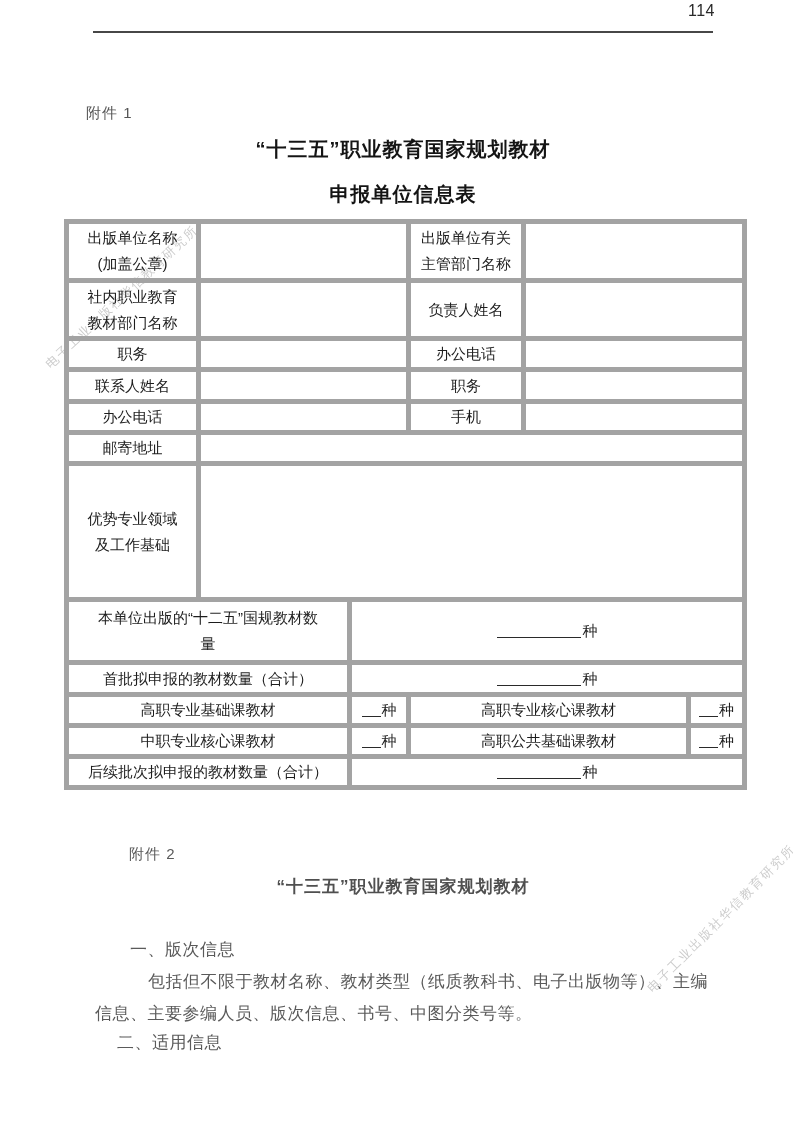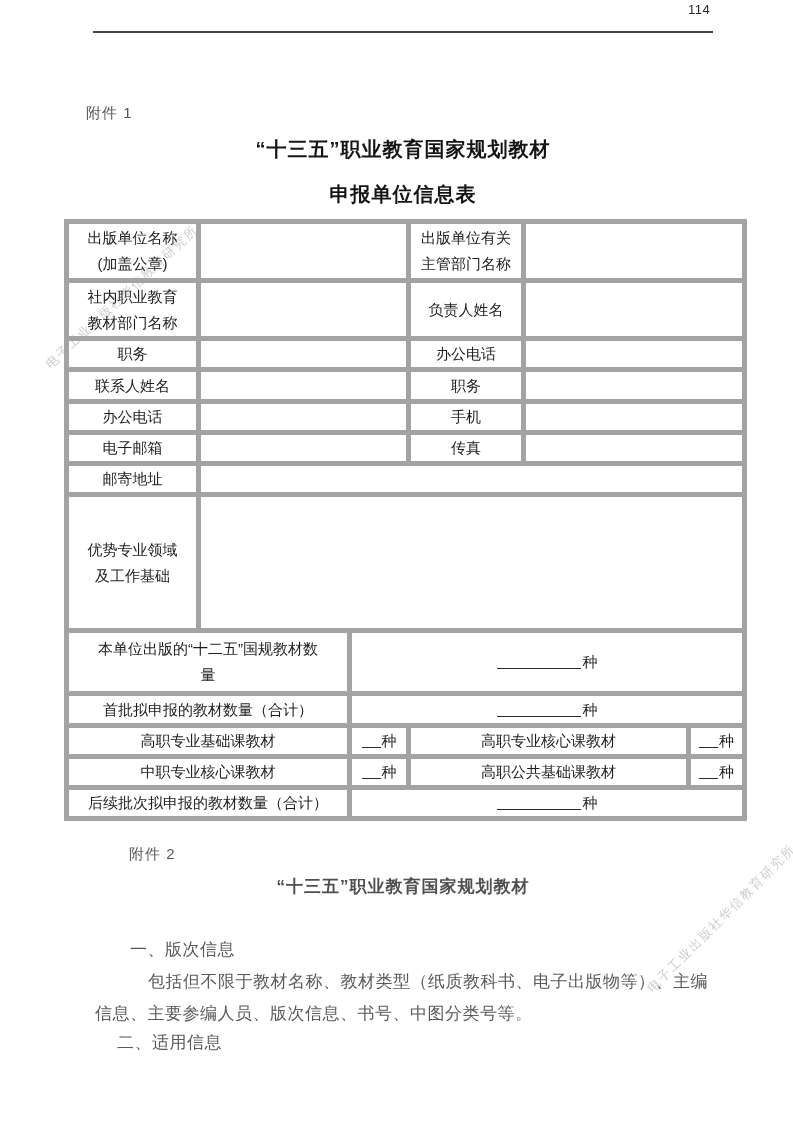--- a/index.html
+++ b/index.html
@@ -1,20 +1,20 @@
 <!DOCTYPE html>
 <html><head>
 <meta charset="utf-8">
 <style>
   html,body{margin:0;padding:0;}
   body{font-family:"Liberation Sans","DejaVu Sans",sans-serif;background:#ffffff;}
   .page{position:relative;width:793px;height:1122px;background:#ffffff;overflow:hidden;}
 
   
-  .pagenum{position:absolute;left:688px;top:2px;font-size:13px;color:#2a2a2a;letter-spacing:.5px;}
+  .pagenum{position:absolute;left:688px;top:2px;font-size:16px;color:#2a2a2a;letter-spacing:.5px;}
   .rule{position:absolute;left:93px;top:31px;width:620px;height:2px;background:#474747;}
 
   
   .wm{position:absolute;white-space:nowrap;color:#cccccc;font-size:12.5px;letter-spacing:2px;
       transform-origin:0 50%;pointer-events:none;z-index:1;}
   .wm1{left:48px;top:358px;transform:rotate(-43deg);}
   .wm2{left:650px;top:982px;transform:rotate(-45deg);}
 
   
   .a1-label{position:absolute;left:86px;top:104px;font-size:15px;color:#555555;letter-spacing:1px;z-index:2;}
@@ -106,26 +106,20 @@
       <td colspan="2"></td>
       <td>职务</td>
       <td colspan="2"></td>
     </tr>
     <tr class="h28">
       <td>办公电话</td>
       <td colspan="2"></td>
       <td>手机</td>
       <td colspan="2"></td>
     </tr>
-    <tr class="h28">
-      <td>电子邮箱</td>
-      <td colspan="2"></td>
-      <td>传真</td>
-      <td colspan="2"></td>
-    </tr>
     <tr class="h27">
       <td>邮寄地址</td>
       <td colspan="5"></td>
     </tr>
     <tr class="h133">
       <td>
         <div>优势专业领域</div>
         <div>及工作基础</div>
       </td>
       <td colspan="5"></td>

